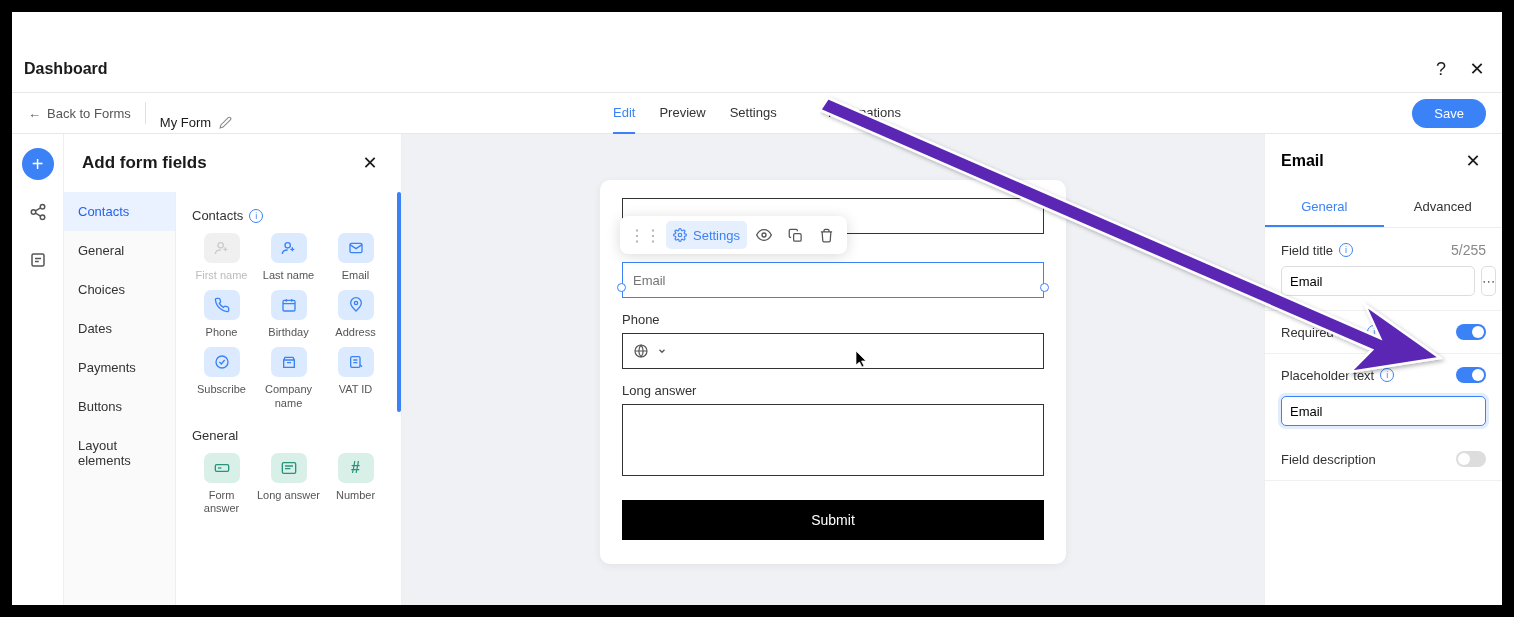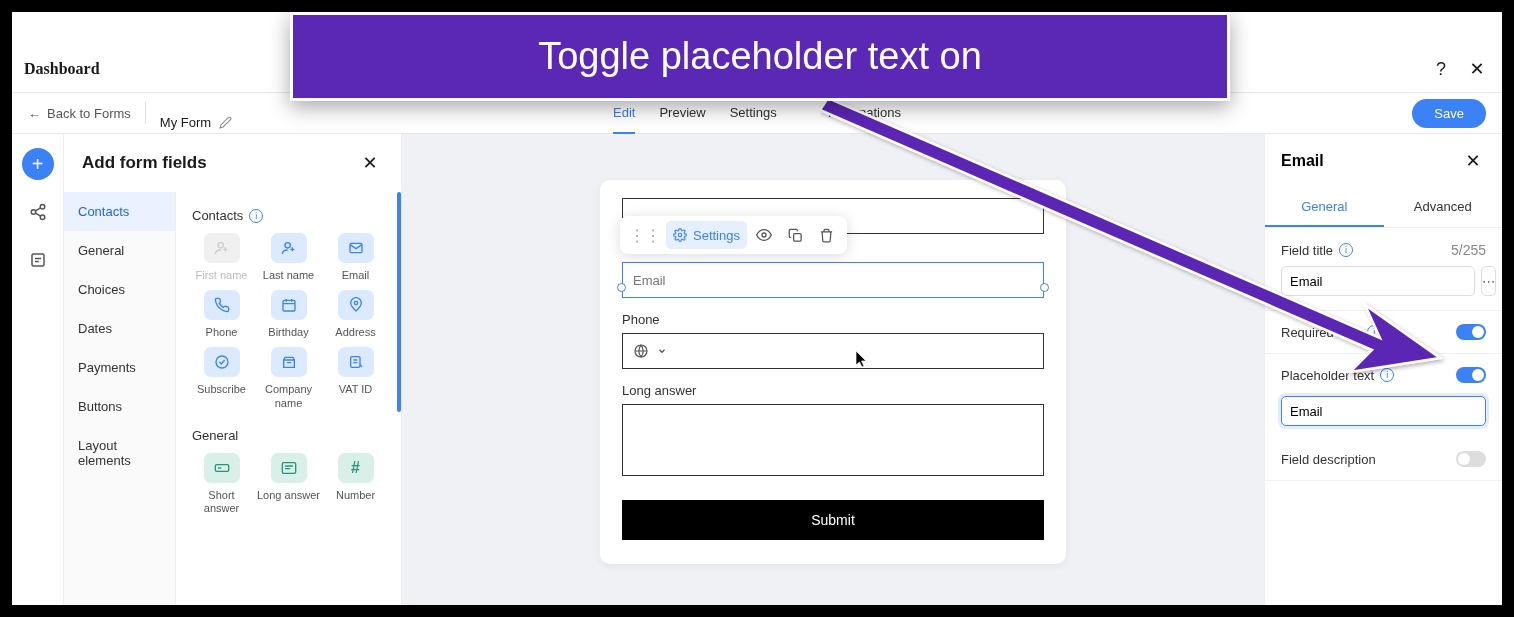--- a/index.html
+++ b/index.html
@@ -2,21 +2,21 @@
 <html><head>
 <meta charset="utf-8">
 <style>
 * { box-sizing: border-box; margin: 0; padding: 0; }
 body { font-family: -apple-system, BlinkMacSystemFont, 'Segoe UI', Arial, sans-serif; background: #000; overflow: hidden; }
 .app { position: relative; width: 1514px; height: 617px; background: #fff; margin: 0; }
 .border-frame { position: absolute; inset: 0; border: 12px solid #000; pointer-events: none; z-index: 1; }
 
 
 .topbar { position: absolute; left: 12px; right: 12px; top: 50px; height: 38px; display: flex; align-items: center; padding: 0 12px; z-index: 5; }
-.topbar .dashboard { font-weight: 600; font-size: 16px; color: #1a1a1a; font-family: Liberation Serif, serif; }
+.topbar .dashboard { font-weight: 600; font-size: 16px; color: #1a1a1a; }
 .topbar .actions { margin-left: auto; display: flex; gap: 10px; align-items: center; }
 .icon-btn { width: 26px; height: 26px; border: none; background: none; cursor: pointer; display: inline-flex; align-items: center; justify-content: center; color: #1a1a1a; font-size: 18px; }
 
 
 .subbar { position: absolute; left: 12px; right: 12px; top: 92px; height: 42px; display: flex; align-items: center; border-top: 1px solid #e8e8e8; border-bottom: 1px solid #e8e8e8; padding: 0 16px; z-index: 5; }
 .subbar .back { color: #555; font-size: 13px; cursor: pointer; display: flex; align-items: center; gap: 6px; }
 .subbar .sep { width: 1px; height: 22px; background: #e0e0e0; margin: 0 14px; }
 .subbar .formname { font-size: 13px; color: #1a1a1a; display: flex; align-items: center; gap: 8px; margin-top: 18px; }
 .subbar .tabs { position: absolute; left: 50%; transform: translateX(-50%); display: flex; gap: 24px; font-size: 13px; }
 .subbar .tabs .tab { padding: 12px 0; border-bottom: 2px solid transparent; cursor: pointer; color: #333; }
@@ -252,21 +252,21 @@
         </div>
         <div class="sectitle">General</div>
         <div class="field-grid">
           <div class="field-item">
               <div class="field-icon general">
                 <svg width="16" height="12" viewBox="0 0 24 16" fill="none" stroke="currentColor" stroke-width="2">
                   <rect x="2" y="3" width="20" height="10" rx="2"></rect>
                   <path d="M6 8h5"></path>
                 </svg>
               </div>
-              <div class="lbl">Short answer</div>
+              <div class="lbl">Form answer</div>
             </div>
           <div class="field-item">
               <div class="field-icon general">
                 <svg width="16" height="14" viewBox="0 0 24 20" fill="none" stroke="currentColor" stroke-width="2">
                   <rect x="2" y="2" width="20" height="16" rx="2"></rect>
                   <path d="M6 7h12M6 11h8"></path>
                 </svg>
               </div>
               <div class="lbl">Long answer</div>
             </div>
@@ -375,21 +375,20 @@
     </div>
     <input class="ph-input" value="Email" style="">
     <div class="rrow">
       <span>Field description</span>
       <div class="toggle off">
           <div class="knob"></div>
         </div>
     </div>
   </div>
 
-  <div class="annotation">Toggle placeholder text on</div>
   <svg class="arrow-svg" width="640" height="300">
     <defs>
       <filter id="sh">
           <feDropShadow dx="2" dy="2" stdDeviation="2" flood-opacity="0.3"></feDropShadow>
         </filter>
     </defs>
     <path d="M 8 8 L 560 248 L 545 215 L 620 268 L 530 282 L 552 260 L 0 20 Z" fill="#5b27b5" stroke="#fff" stroke-width="2.5" filter="url(#sh)"></path>
   </svg>
 
   <div class="border-frame"></div>

